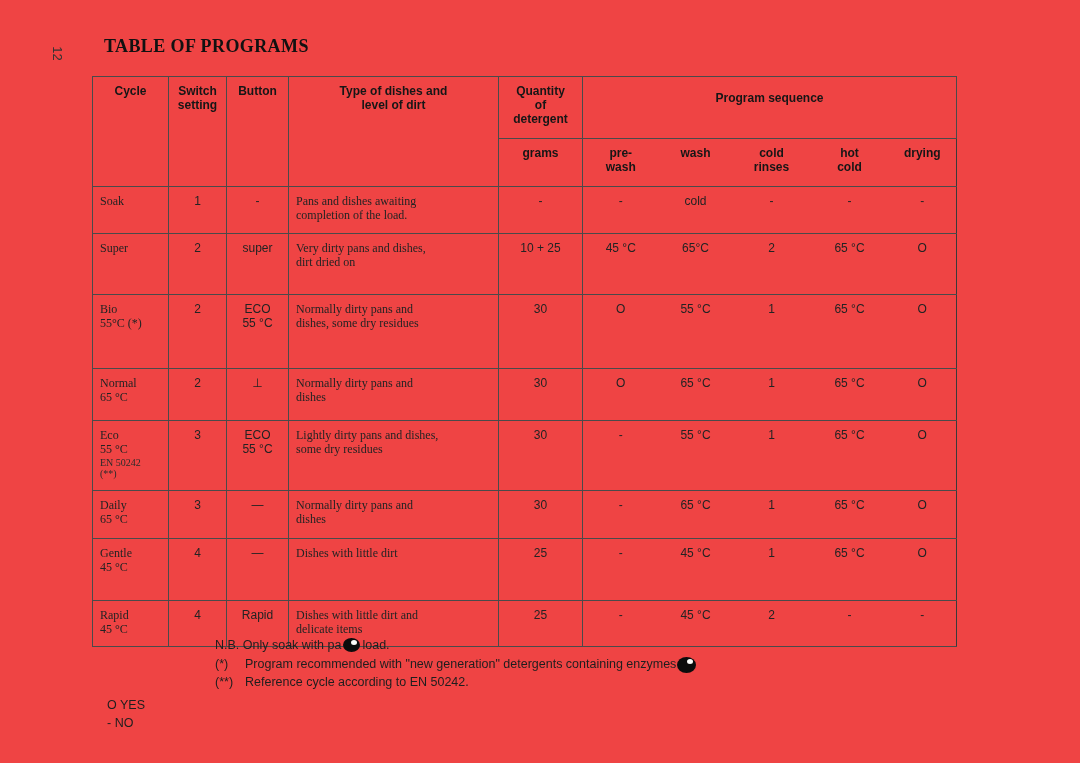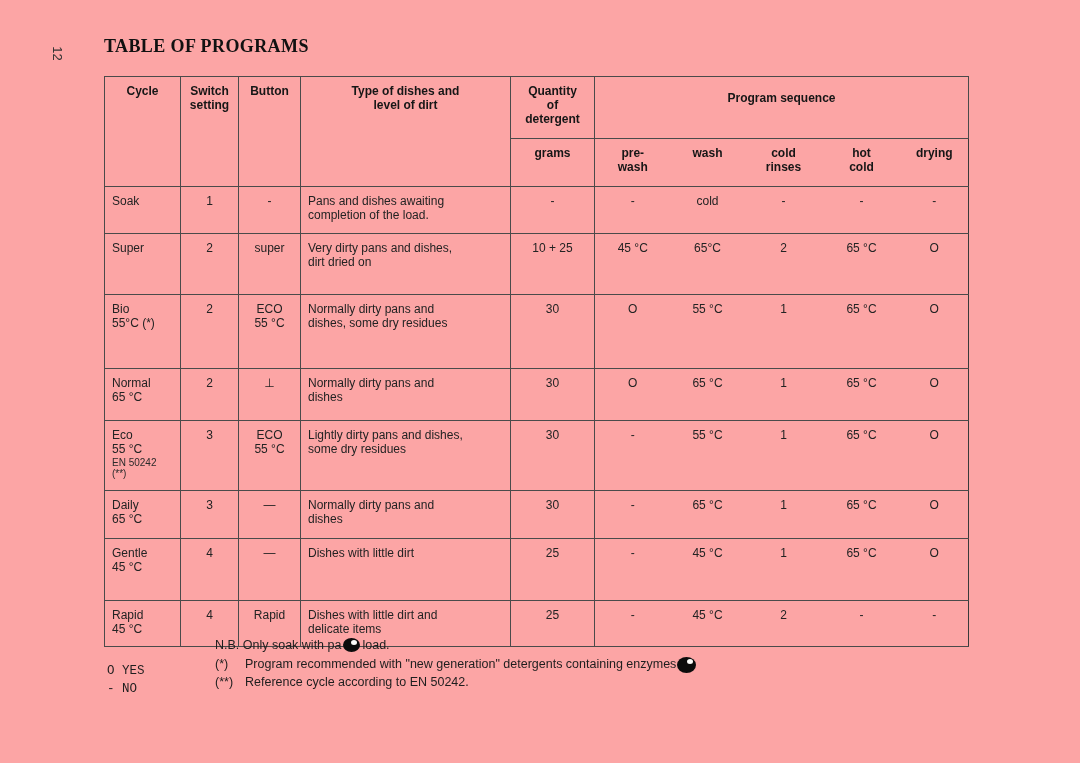--- a/index.html
+++ b/index.html
@@ -1,21 +1,21 @@
 <!DOCTYPE html>
 <html><head>
 <meta charset="utf-8">
 <style>
   * { margin: 0; padding: 0; box-sizing: border-box; }
   html, body { background: #ffffff; }
   .page {
     position: relative;
     width: 1080px;
     height: 763px;
-    background: #fca5a5;
+    background: #ef4444;
     font-family: "Liberation Sans", sans-serif;
     color: #222;
     overflow: hidden;
   }
   .page-number {
     position: absolute;
     left: 50px;
     top: 46px;
     font-size: 13px;
     color: #333;
@@ -25,61 +25,60 @@
   .doc-title {
     position: absolute;
     left: 104px;
     top: 36px;
     font-family: "Liberation Serif", serif;
     font-weight: bold;
     font-size: 18px;
     letter-spacing: 0.4px;
     color: #111;
   }
-  .table-wrap { position: absolute; left: 104px; top: 76px; }
+  .table-wrap { position: absolute; left: 92px; top: 76px; }
   table.programs {
     border-collapse: collapse;
     table-layout: fixed;
     width: 864px;
     border: 1px solid #3a3a3a;
   }
   .programs th, .programs td {
     border: 1px solid #4a4a4a;
     vertical-align: top;
     padding: 7px 4px 4px 4px;
     font-size: 12px;
     line-height: 14px;
     white-space: pre-line;
     text-align: center;
     color: #232323;
   }
   .programs th { font-weight: bold; color: #161616; }
-  .programs td.col-cycle, .programs td.col-type { text-align: left; padding-left: 7px; }
+  .programs td.col-cycle, .programs td.col-type { text-align: left; padding-left: 7px; font-family: Liberation Serif, serif; }
   
   .programs th.seq-head, .programs td.seq-cell { border-left: none; border-right: none; margin-top: 10px; }
   .programs th.seq-group { vertical-align: top; padding-top: 14px; }
   thead tr:nth-child(1) { height: 62px; }
   thead tr:nth-child(2) { height: 48px; }
   tbody tr:nth-child(1) { height: 47px; }
   tbody tr:nth-child(2) { height: 61px; }
   tbody tr:nth-child(3) { height: 74px; }
   tbody tr:nth-child(4) { height: 52px; }
   tbody tr:nth-child(5) { height: 70px; }
   tbody tr:nth-child(6) { height: 48px; }
   tbody tr:nth-child(7) { height: 62px; }
   tbody tr:nth-child(8) { height: 46px; }
   .cycle-sub { font-size: 10px; line-height: 11px; margin-top: 1px; color: #2b2b2b; }
   .legend {
     position: absolute;
     left: 107px;
-    top: 662px;
+    top: 696px;
     font-size: 12.5px;
     line-height: 18px;
     color: #1e1e1e;
-    font-family: Liberation Mono, monospace;
   }
   .notes {
     position: absolute;
     left: 215px;
     top: 636px;
     font-size: 12.5px;
     line-height: 18.5px;
     color: #1e1e1e;
     width: 640px;
   }

